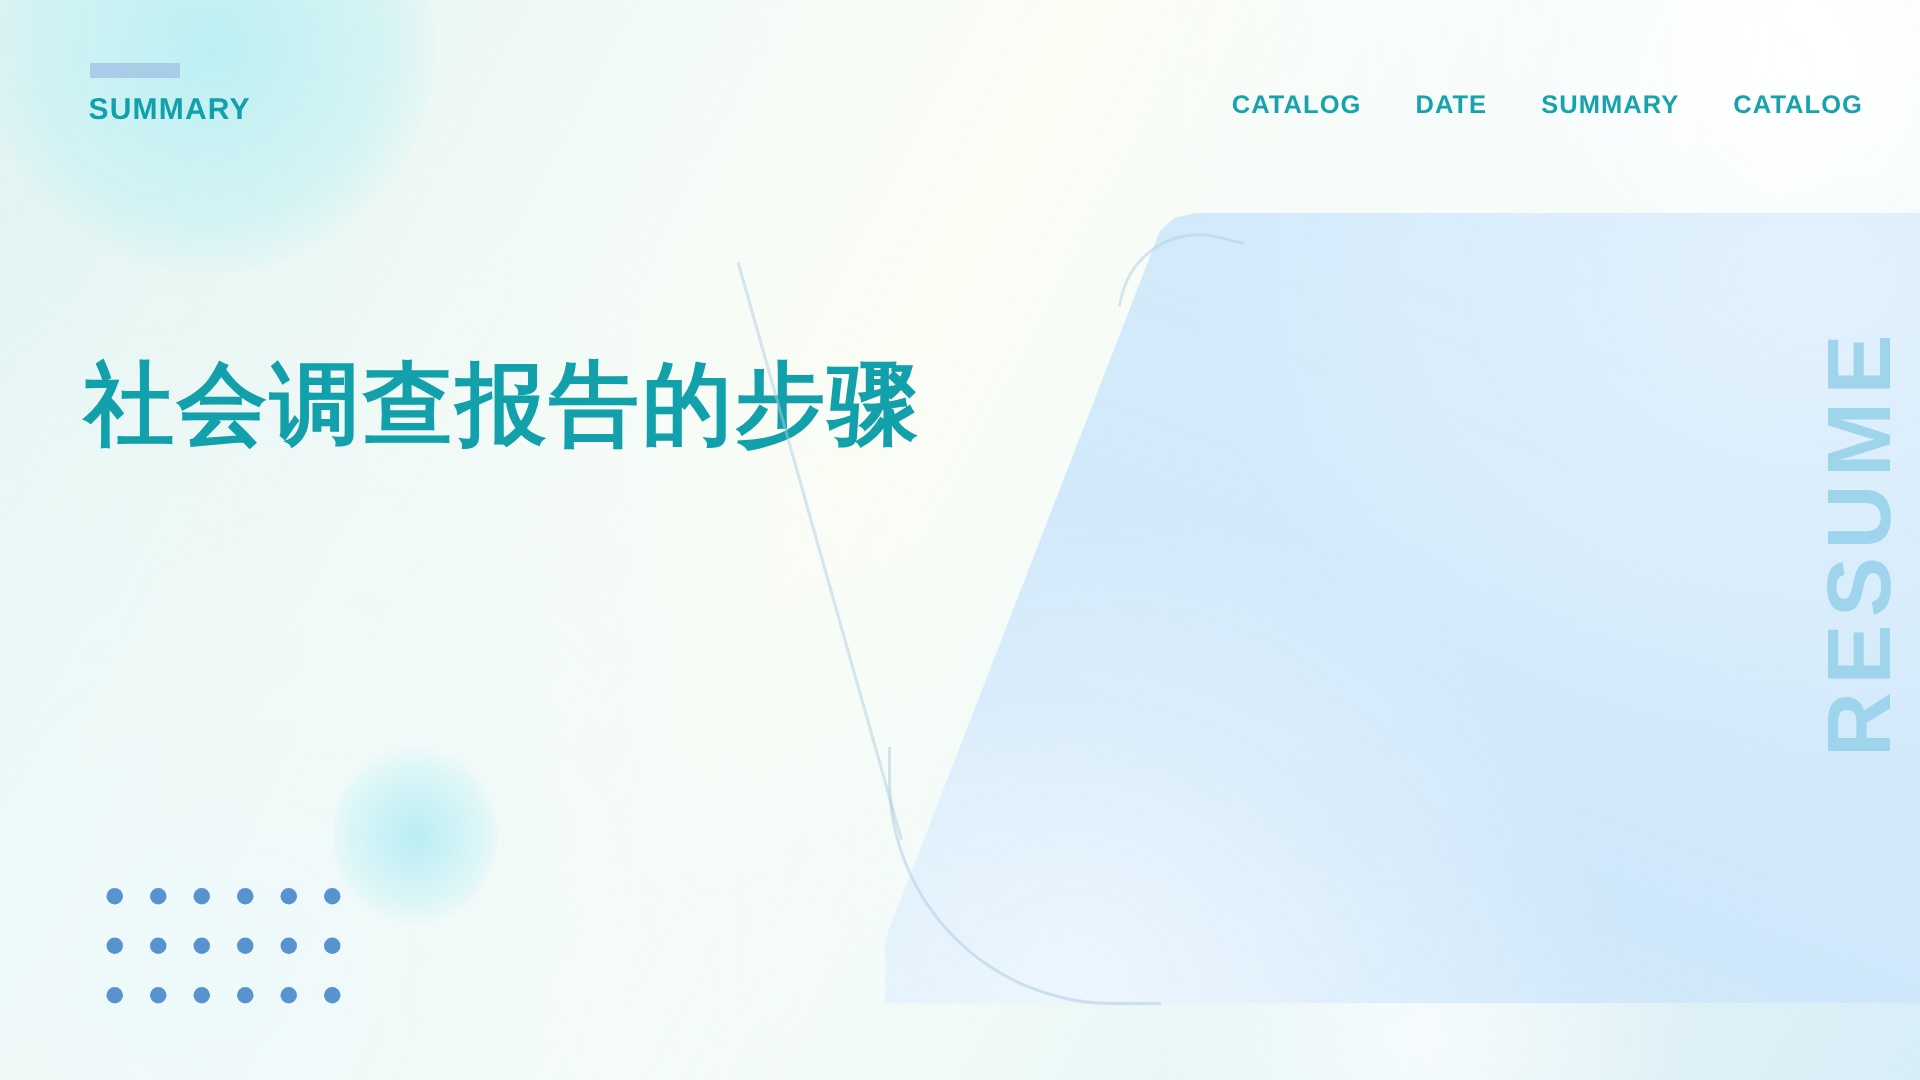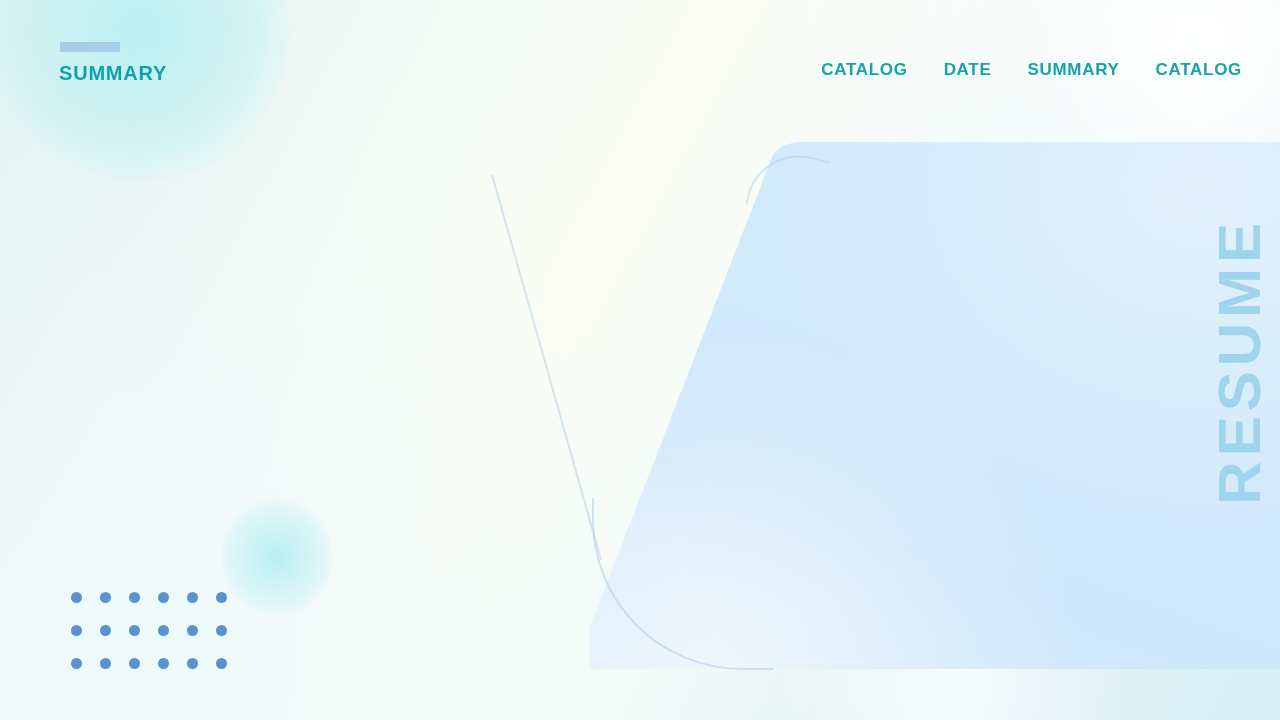--- a/index.html
+++ b/index.html
@@ -193,20 +193,21 @@
   <div class="brand">SUMMARY</div>
 
   <nav class="nav">
     <div class="nav-item">CATALOG</div>
     <div class="nav-item">DATE</div>
     <div class="nav-item">SUMMARY</div>
     <div class="nav-item">CATALOG</div>
   </nav>
 
   <h1 class="title">
+    <span class="title-line">社会调查报告的步骤</span>
   </h1>
 
   <div class="panel">
     
   </div>
   <div class="panel-soft"></div>
   <div class="panel-corner-bl"></div>
   <div class="panel-corner-tl"></div>
   <div class="panel-edge-diag"></div>
 

